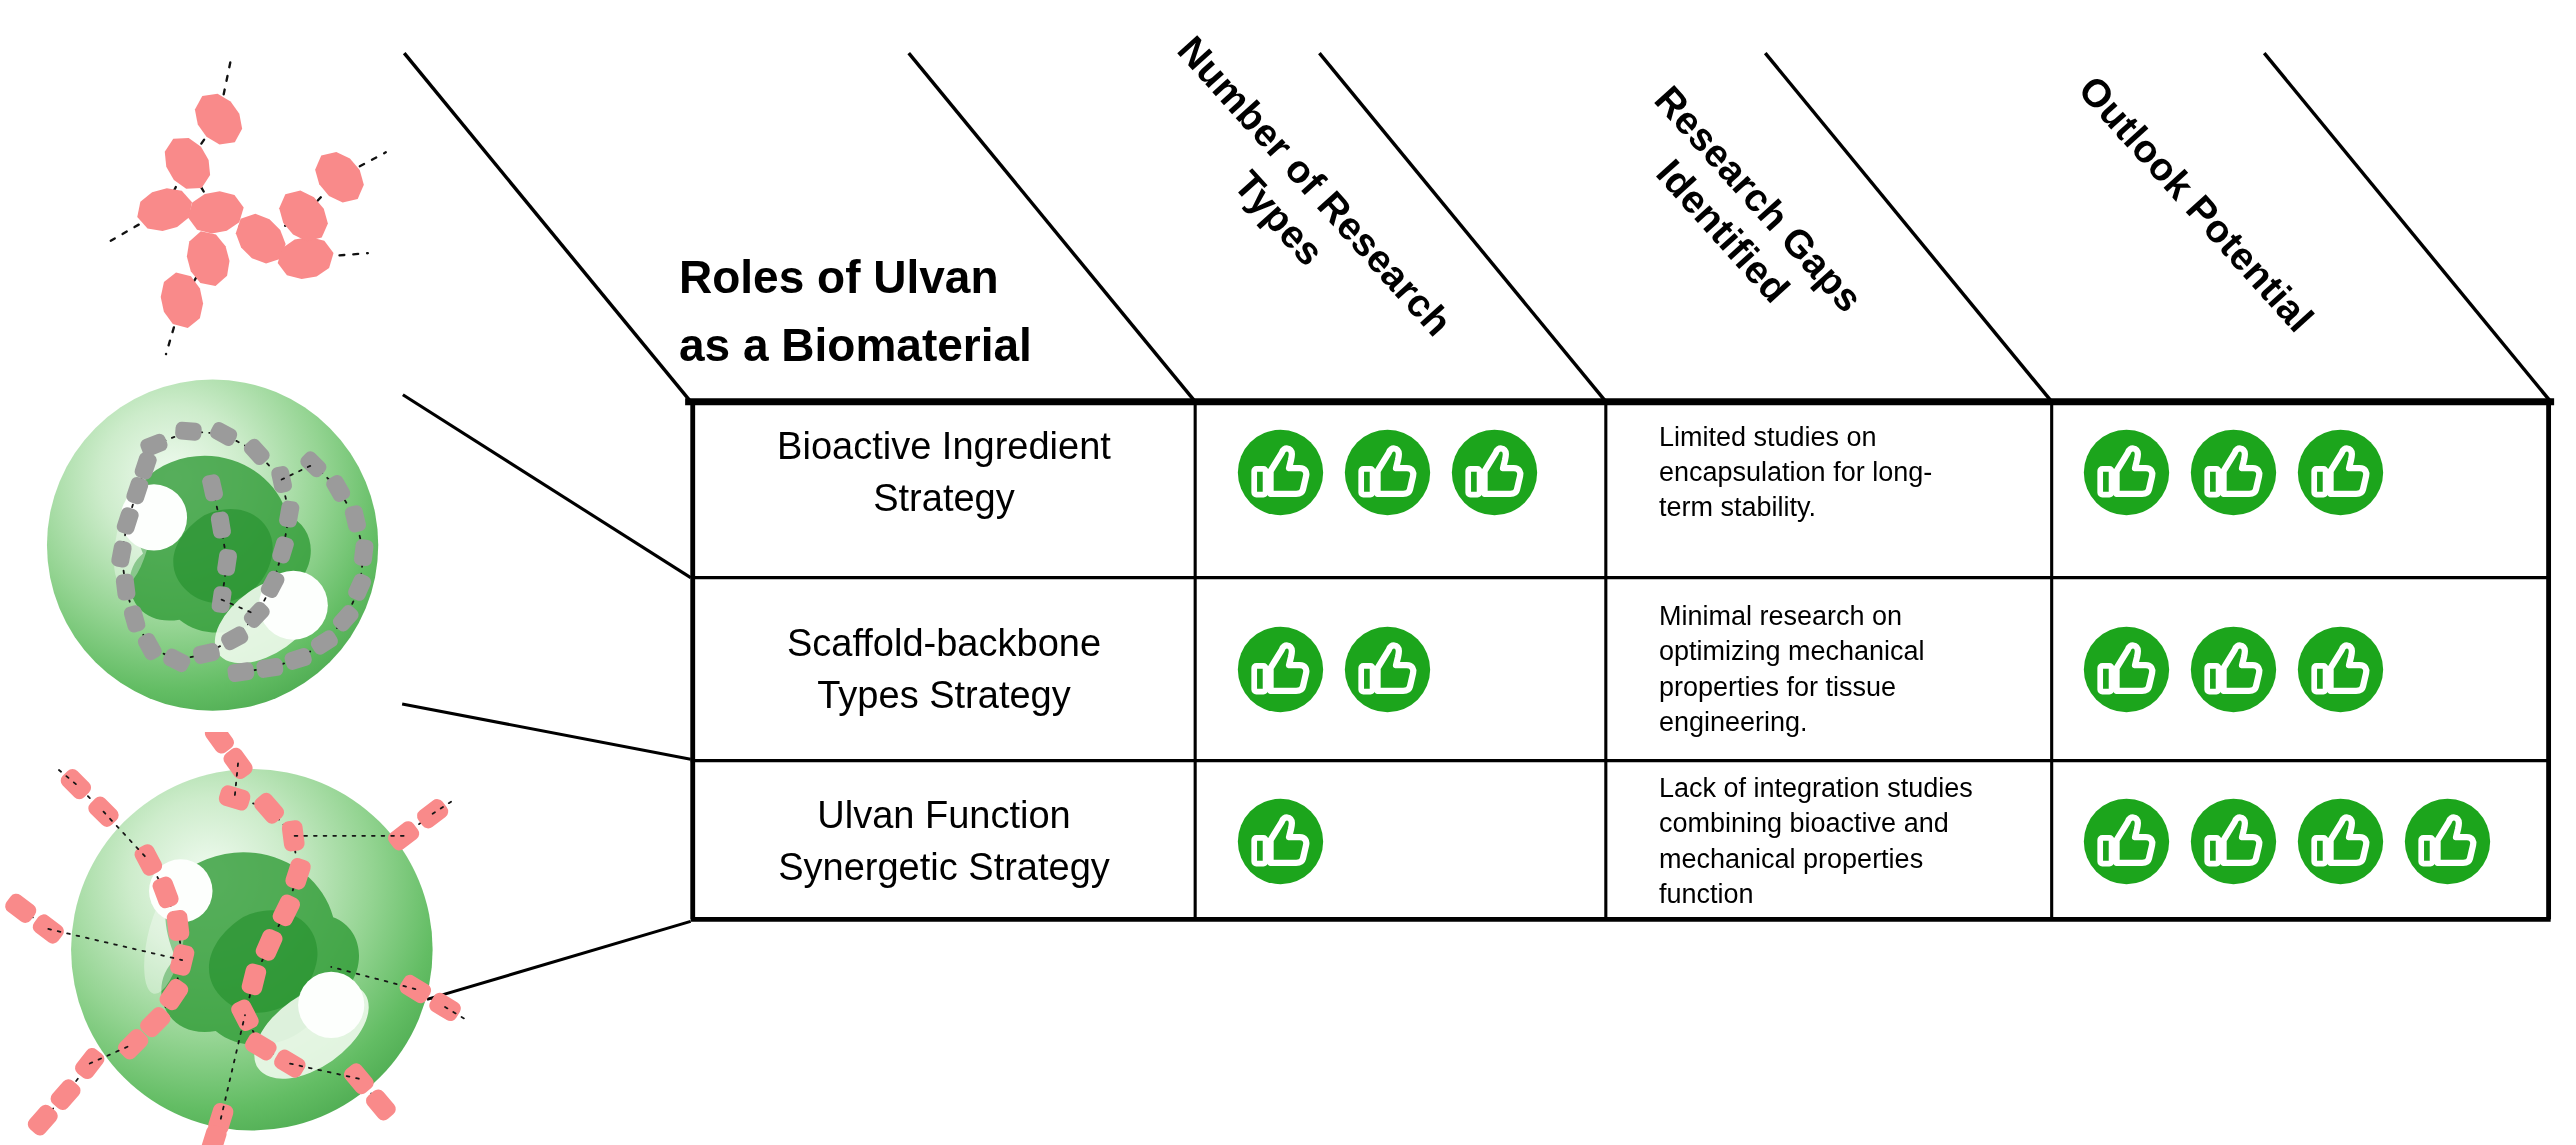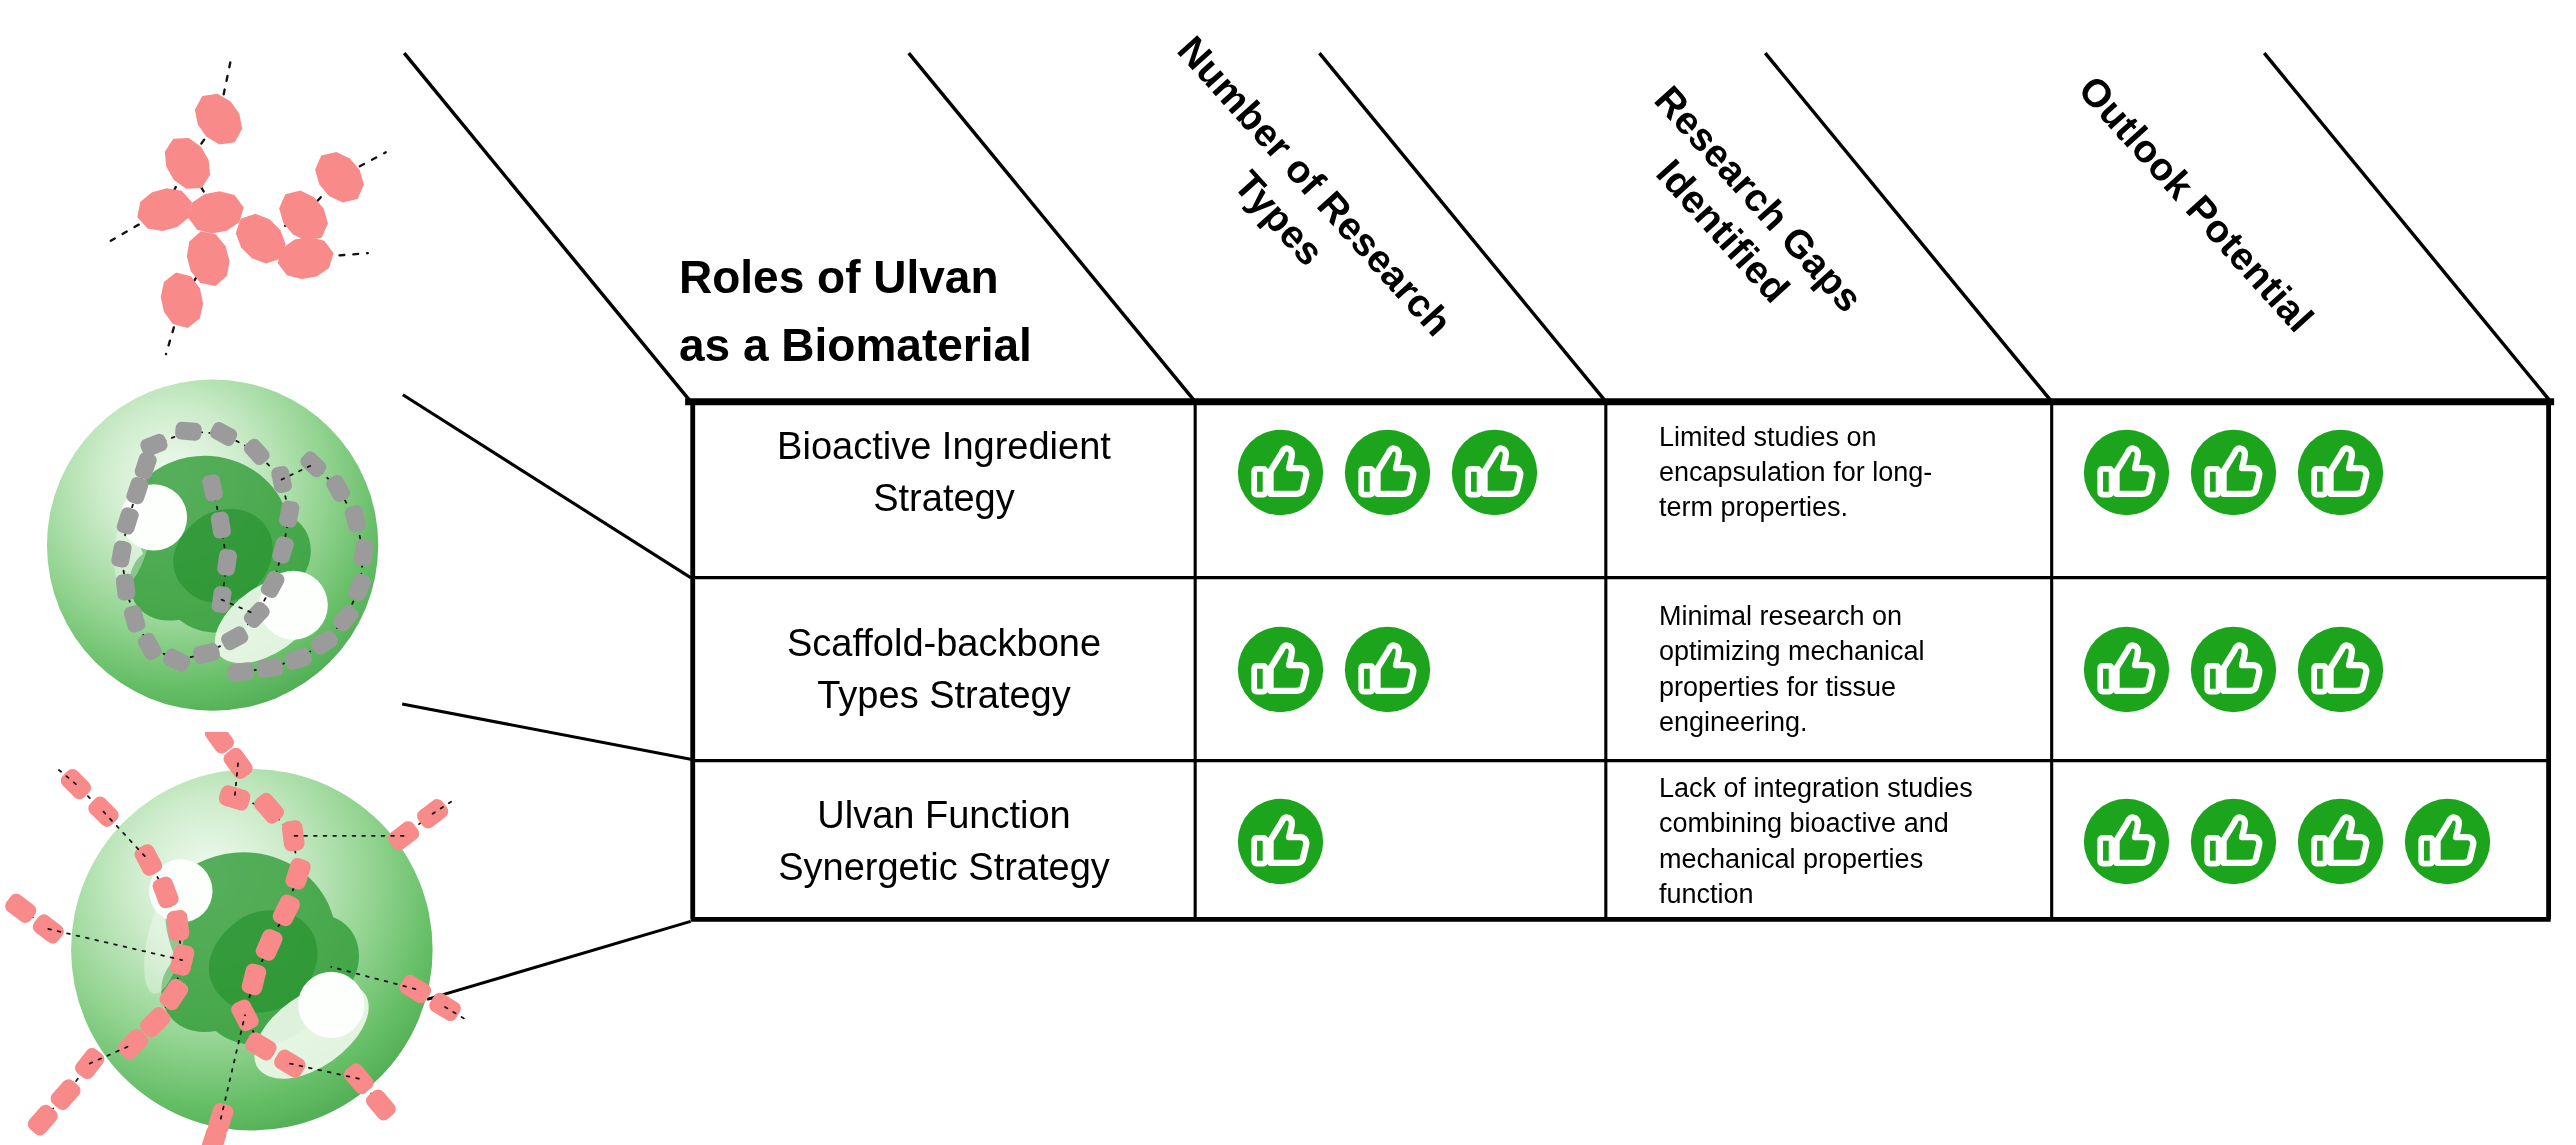--- a/index.html
+++ b/index.html
@@ -128,21 +128,21 @@
 
   <svg class="thumb" viewBox="0 0 64 64">
     <circle cx="32" cy="32" r="30" fill="var(--thumb-green,#1ca51c)"></circle>
     <rect x="13.5" y="29.5" width="8" height="18" rx="1.5" fill="none" stroke="#fff" stroke-width="4"></rect>
     <path d="M25 47 V31 L33 18 C34 14 40 14 40 19 C40 20.4 39.7 21.8 39.4 23.2 L38 29 H45.5
              C49.5 29 50.6 32 50 34.5 L47.8 44 C47.2 46.6 45.2 47 43 47 Z" fill="none" stroke="#fff" stroke-width="4.4" stroke-linejoin="round" stroke-linecap="round"></path>
   </svg>
 </div>
 <div class="cell gapcell col-gaps row-1">Limited studies on
 encapsulation for long-
-term properties.</div>
+term stability.</div>
 <div class="cell thumbcell col-outlook row-1">
   <svg class="thumb" viewBox="0 0 64 64">
     <circle cx="32" cy="32" r="30" fill="var(--thumb-green,#1ca51c)"></circle>
     <rect x="13.5" y="29.5" width="8" height="18" rx="1.5" fill="none" stroke="#fff" stroke-width="4"></rect>
     <path d="M25 47 V31 L33 18 C34 14 40 14 40 19 C40 20.4 39.7 21.8 39.4 23.2 L38 29 H45.5
              C49.5 29 50.6 32 50 34.5 L47.8 44 C47.2 46.6 45.2 47 43 47 Z" fill="none" stroke="#fff" stroke-width="4.4" stroke-linejoin="round" stroke-linecap="round"></path>
   </svg>
 
   <svg class="thumb" viewBox="0 0 64 64">
     <circle cx="32" cy="32" r="30" fill="var(--thumb-green,#1ca51c)"></circle>

